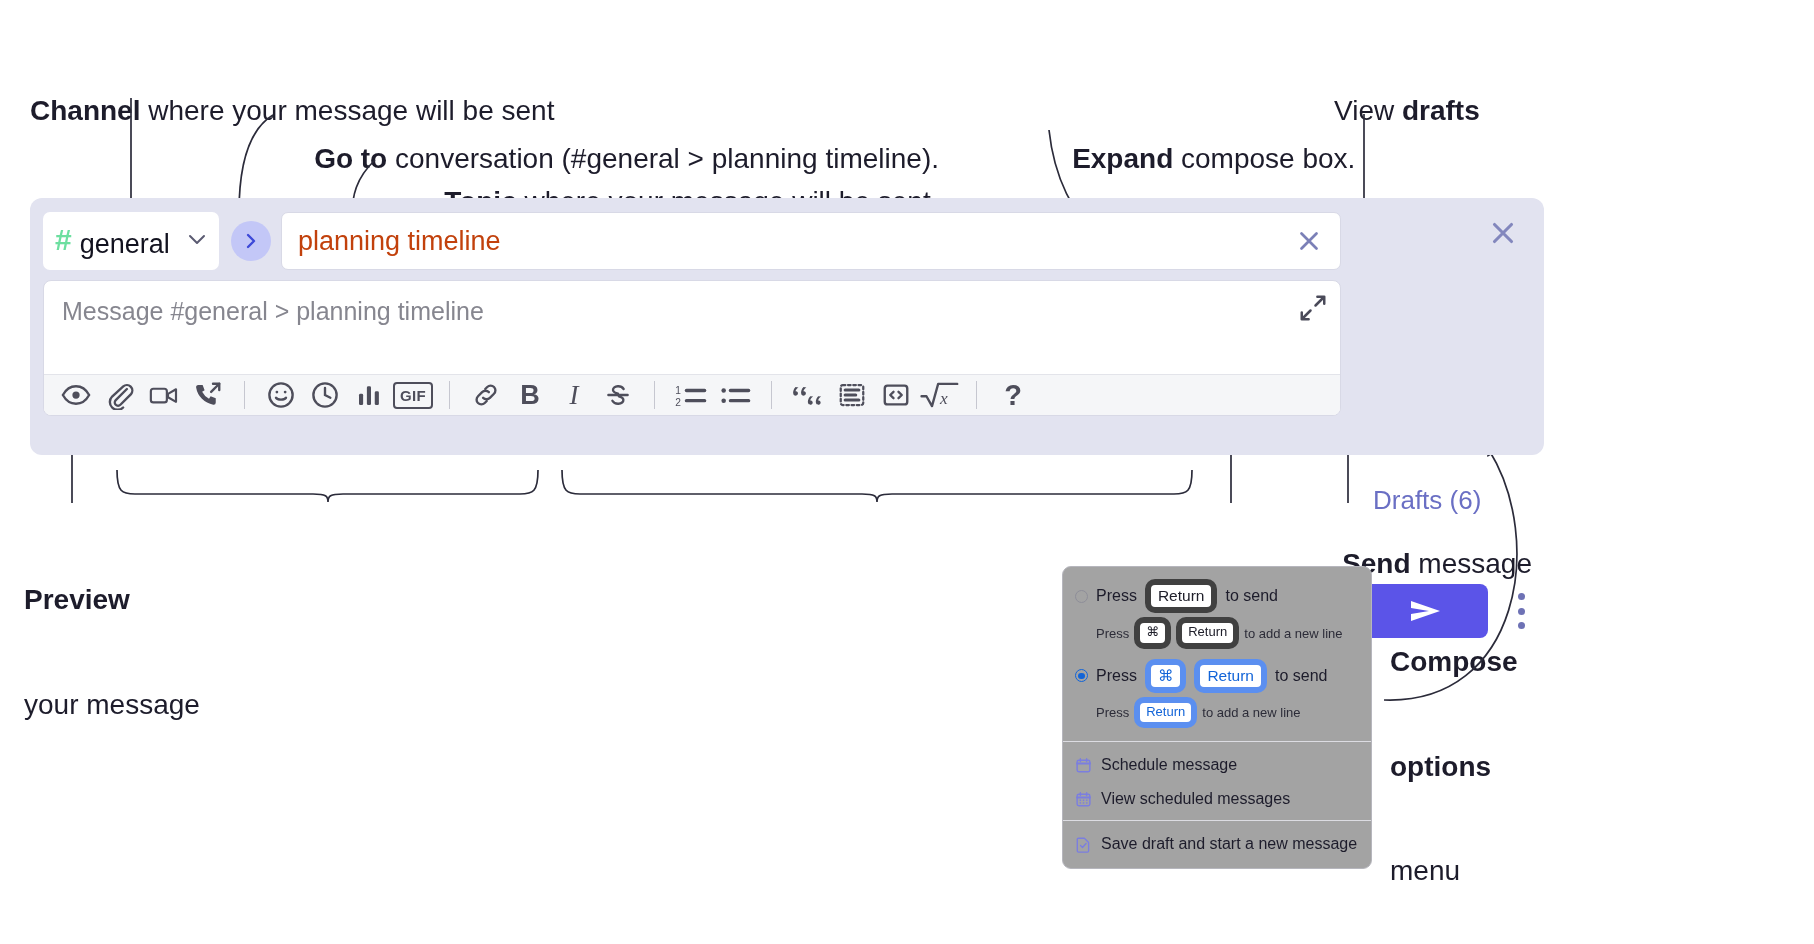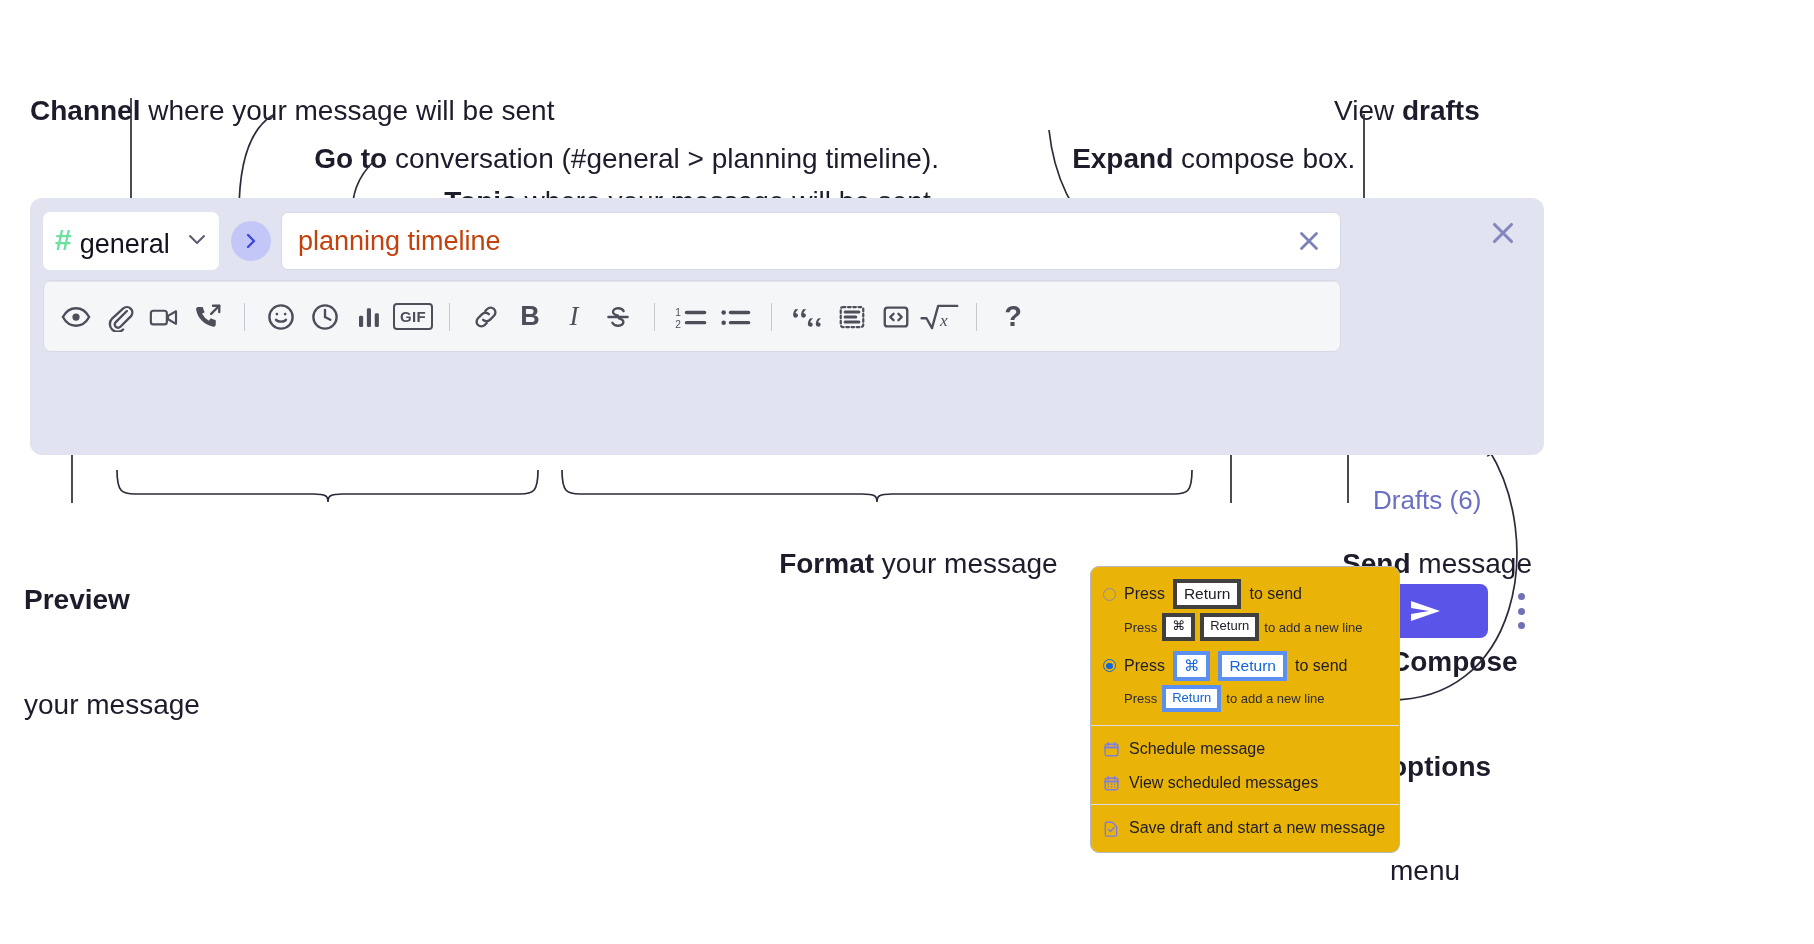--- a/index.html
+++ b/index.html
@@ -135,21 +135,21 @@
   .expand-btn {
     position: absolute;
     right: 12px; top: 12px;
     width: 30px; height: 30px;
     color: #4a4a59;
     cursor: pointer;
   }
 
   
   .toolbar {
-    height: 70px;
+    height: 41px;
     background: #f5f6f8;
     border-top: 1px solid #e3e4ea;
     display: flex; align-items: center;
     padding: 0 0 0 10px;
     gap: 0px;
   }
   .tb-btn {
     width: 44px; height: 44px;
     display: flex; align-items: center; justify-content: center;
     color: #4e4e5b;
@@ -223,27 +223,26 @@
     width: 7px; height: 7px;
     border-radius: 50%;
     background: #6e72b5;
   }
 
   
   #menu {
     position: absolute;
     left: 1062px; top: 566px;
     width: 310px;
-    background: #eab308;
+    background: #a3a3a3;
     border: 1px solid #b6b6bd;
     border-radius: 9px;
     overflow: hidden;
     font-size: 15.5px;
     color: #1d1c2b;
-    margin-left: 28px;
   }
   .menu-radio-group { padding: 10px 0 9px 0; }
   .radio-row {
     display: flex; align-items: center;
     padding: 2px 12px 1px 12px;
     gap: 8px;
     cursor: pointer;
   }
   .radio {
     width: 13px; height: 13px;
@@ -264,22 +263,22 @@
   .radio-row .txt { font-size: 16px; }
   .sub-row {
     display: flex; align-items: center;
     padding: 3px 12px 4px 33px;
     gap: 5px;
     font-size: 13px;
     color: #2c2c38;
   }
   .key {
     display: inline-flex; align-items: center; justify-content: center;
-    border: 4px solid #404040;
-    border-radius: 0;
+    border: 6px solid #404040;
+    border-radius: 10px;
     padding: 1px 6px 2px 6px;
     font-size: 13px;
     background: #fff;
     color: #20202b;
     line-height: 1.25;
   }
   .key.lg { font-size: 15.5px; padding: 1px 7px 2px 7px; }
   .key.blue { border-color: #5b8ff0; color: #1264d8; }
   .menu-div { height: 1px; background: #dcdce2; }
   .menu-item {
@@ -319,23 +318,20 @@
     <div><i>1 draft for</i></div>
     <div><i>this conversation</i></div>
   </div>
 
   <div class="anno a-xl" style="left:24px; top:511px;">
     <div><b>Preview</b></div>
     <div><span>your message</span></div>
   </div>
 
 
-  <div class="anno a-xl" style="left:748px; top:511px;">
-    <b>Format</b><span> your message</span>
-  </div>
 
 
   <div class="anno a-xl" style="left:1311px; top:511px;">
     <b>Send</b><span> message</span>
   </div>
 
   <div class="anno a-xl" style="left:1390px; top:576px; line-height:1.24;">
     <div><b>Compose</b></div>
     <div><b>options</b></div>
     <div><span>menu</span></div>
@@ -423,20 +419,29 @@
           <span class="topic-value">planning timeline</span>
           <span class="topic-clear">
             <svg width="30" height="30" viewBox="0 0 24 24" fill="none" stroke="currentColor" stroke-width="2.2" stroke-linecap="round">
               <path d="M6 6 L18 18 M18 6 L6 18"></path>
             </svg>
           </span>
         </div>
       </div>
 
       <div class="msg-box">
+        <div class="msg-area">
+          <span class="msg-placeholder">Message #general &gt; planning timeline</span>
+          <span class="expand-btn">
+            <svg width="30" height="30" viewBox="0 0 24 24" fill="none" stroke="currentColor" stroke-width="2" stroke-linecap="round" stroke-linejoin="round">
+              <path d="M21 3 L14 10 M21 3 L21 8.5 M21 3 L15.5 3"></path>
+              <path d="M3 21 L10 14 M3 21 L3 15.5 M3 21 L8.5 21"></path>
+            </svg>
+          </span>
+        </div>
 
         <div class="toolbar">
 
           <div class="tb-btn">
             <svg width="30" height="30" viewBox="0 0 24 24" fill="none" stroke="currentColor" stroke-width="1.9">
               <path d="M1.5 12 C4.5 6.5, 8.2 5, 12 5 C15.8 5, 19.5 6.5, 22.5 12 C19.5 17.5, 15.8 19, 12 19 C8.2 19, 4.5 17.5, 1.5 12 Z"></path>
               <circle cx="12" cy="12" r="2.9" fill="currentColor" stroke="none"></circle>
             </svg>
           </div>
 

